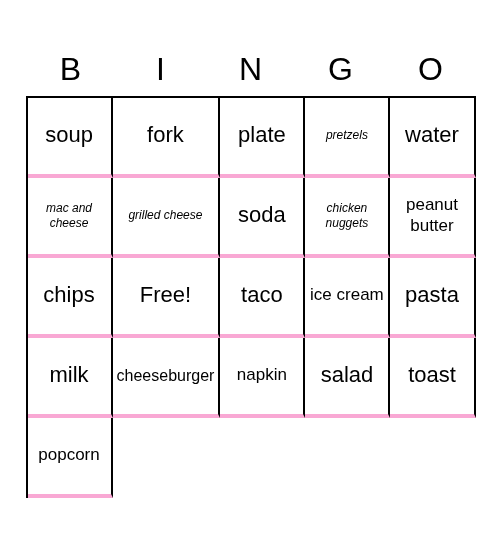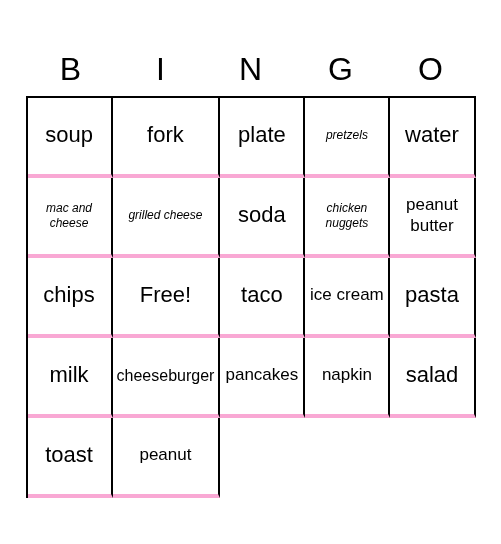--- a/index.html
+++ b/index.html
@@ -108,28 +108,25 @@
       <div class="bingo-cell">
         <span class="text-large">pasta</span>
       </div>
       <div class="bingo-cell">
         <span class="text-large">milk</span>
       </div>
       <div class="bingo-cell">
         <span class="text-xsmall">cheeseburger</span>
       </div>
       <div class="bingo-cell">
-        <span class="text-medium">pancakes</span>
-      </div>
-      <div class="bingo-cell">
         <span class="text-medium">napkin</span>
       </div>
       <div class="bingo-cell">
         <span class="text-large">salad</span>
       </div>
       <div class="bingo-cell">
         <span class="text-large">toast</span>
       </div>
       <div class="bingo-cell">
-        <span class="text-medium">peanut</span>
+        <span class="text-medium">popcorn</span>
       </div>
     </div>
 </div>
 
 </body></html>

